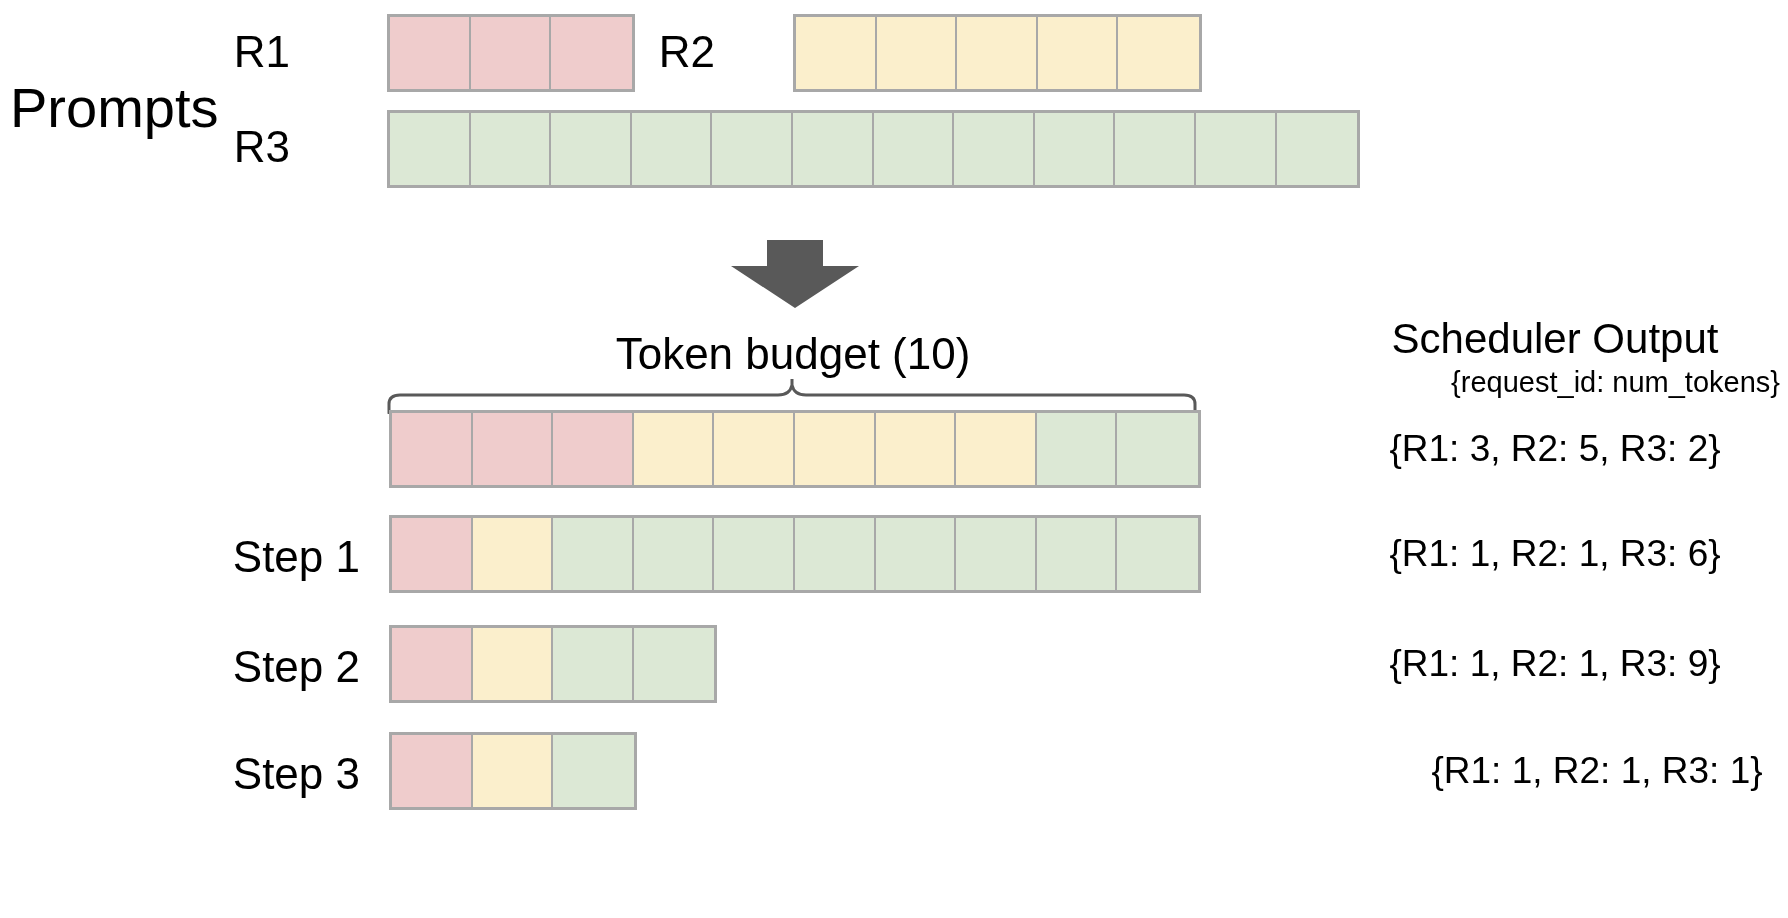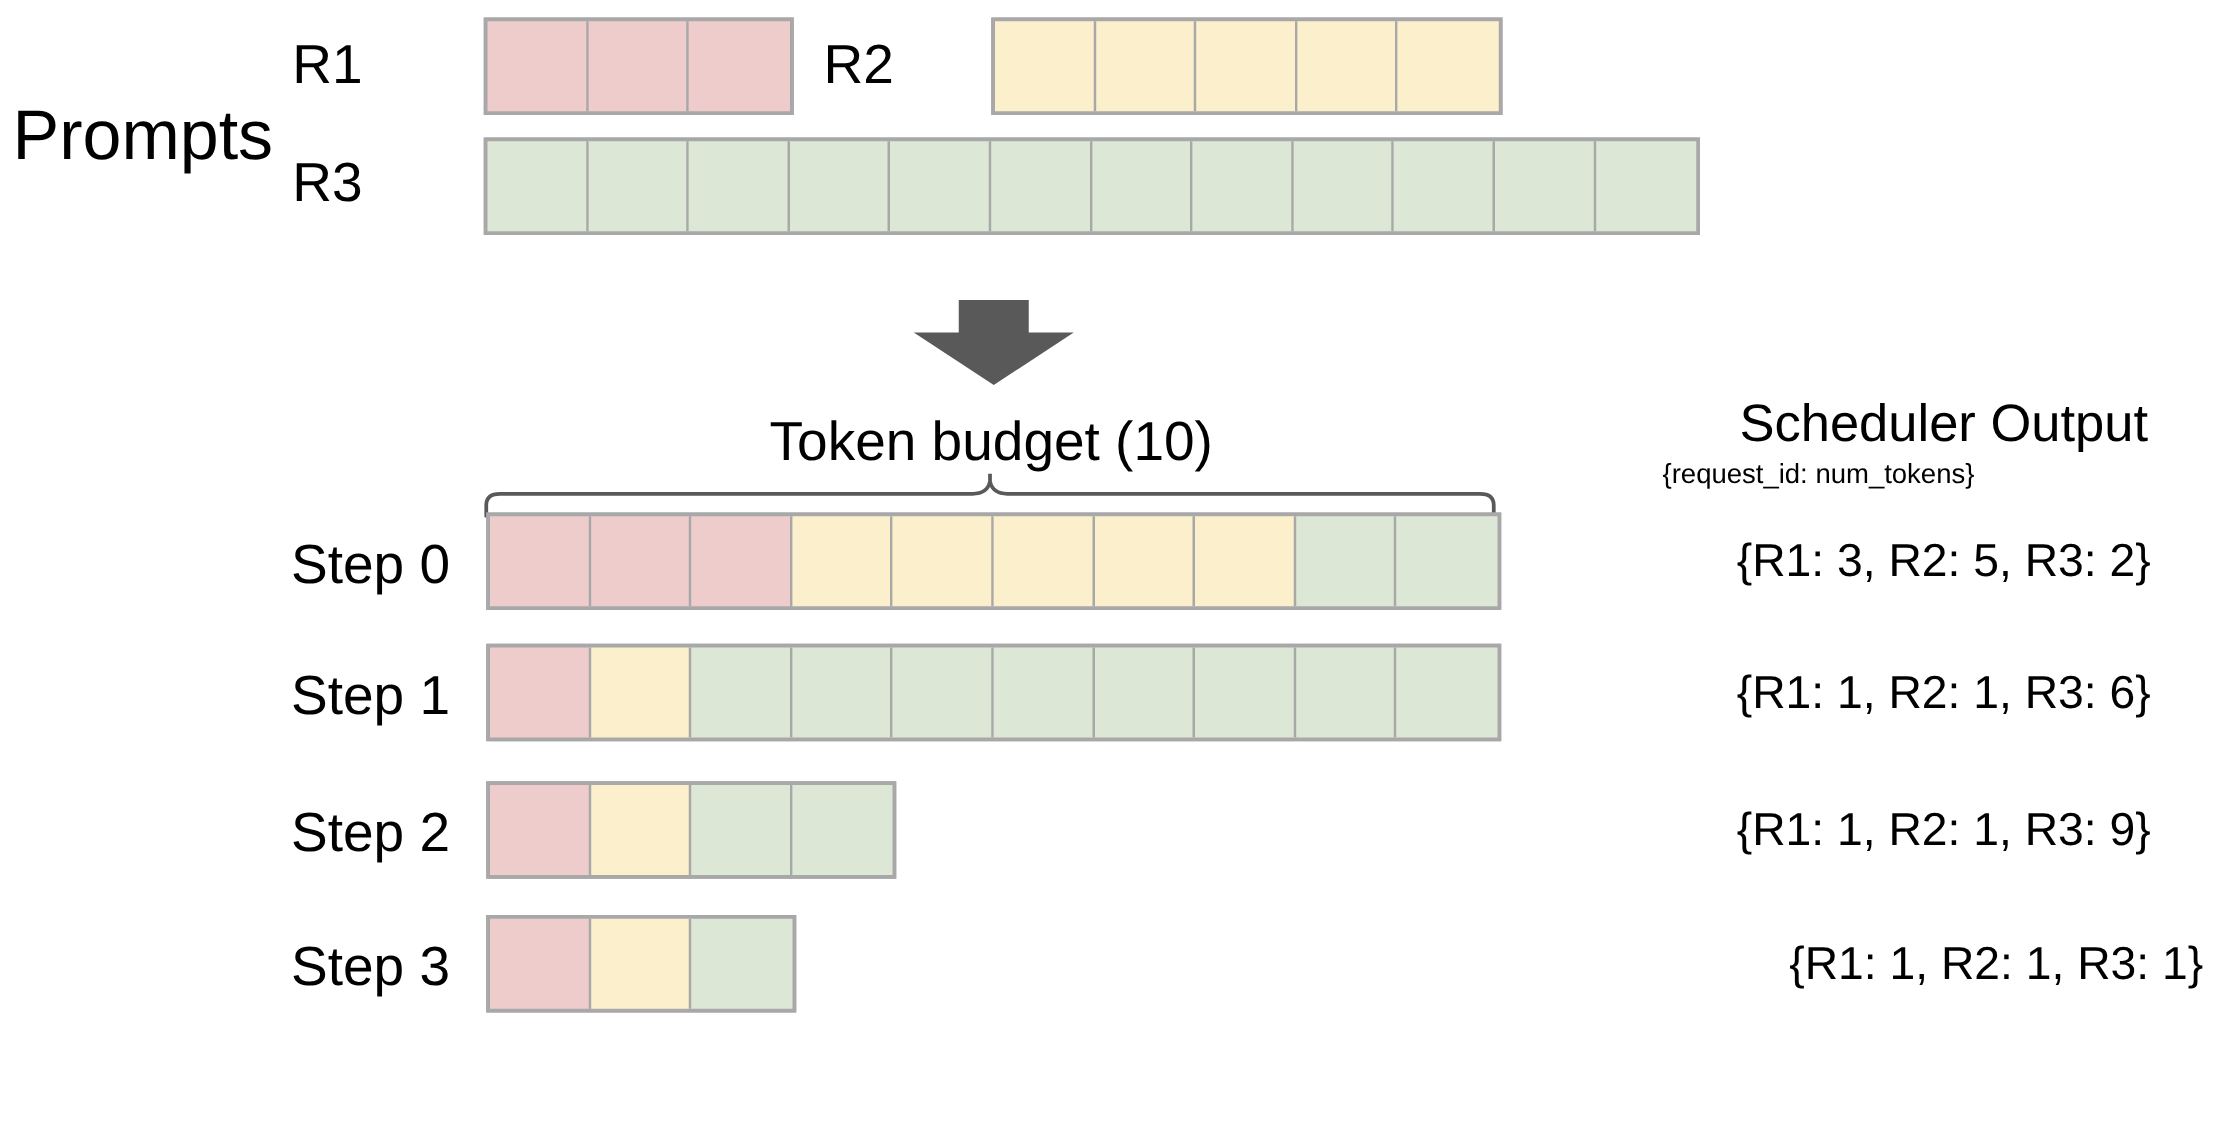--- a/index.html
+++ b/index.html
@@ -44,24 +44,24 @@
     white-space: nowrap;
     text-align: center;
   }
   .title-sched {
     font-size: 42px;
     line-height: 1;
     white-space: nowrap;
     text-align: center;
   }
   .subtitle-sched {
-    font-size: 22px;
+    font-size: 29px;
     line-height: 1;
     white-space: nowrap;
-    text-align: left;
+    text-align: right;
   }
   .out-row {
     font-size: 37px;
     line-height: 1;
     white-space: nowrap;
     text-align: center;
   }
 
   
   .strip {
@@ -137,21 +137,20 @@
   <div class="brace-wrap" style="left:386px; top:378px; width:812px; height:36px;">
     <svg width="812" height="36" viewBox="0 0 812 36" preserveAspectRatio="none" xmlns="http://www.w3.org/2000/svg">
       <path d="M 3 35 L 3 26 Q 3 17 14 17 L 392 17 Q 404 17 406 7 L 406 1
                L 406 7 Q 408 17 420 17 L 798 17 Q 809 17 809 26 L 809 35" fill="none" stroke="#595959" stroke-width="3" stroke-linecap="round"></path>
     </svg>
   </div>
 
   <div class="abs title-sched" style="left:1330px; top:318px; width:450px;">Scheduler Output</div>
   <div class="abs subtitle-sched" style="left:1330px; top:368px; width:450px;">{request_id: num_tokens}</div>
 
-  <div class="abs label-step" style="left:170px; top:430px; width:190px;">Step 0</div>
   <div class="strip" id="step-strip-0" style="left: 389px; top: 410px; height: 78px; width: 812px;">
       <div class="cell" style="width: 80.6px; background: rgb(239, 204, 204);"></div>
       <div class="cell" style="width: 80.6px; background: rgb(239, 204, 204);"></div>
       <div class="cell" style="width: 80.6px; background: rgb(239, 204, 204);"></div>
       <div class="cell" style="width: 80.6px; background: rgb(251, 239, 204);"></div>
       <div class="cell" style="width: 80.6px; background: rgb(251, 239, 204);"></div>
       <div class="cell" style="width: 80.6px; background: rgb(251, 239, 204);"></div>
       <div class="cell" style="width: 80.6px; background: rgb(251, 239, 204);"></div>
       <div class="cell" style="width: 80.6px; background: rgb(251, 239, 204);"></div>
       <div class="cell" style="width: 80.6px; background: rgb(220, 232, 213);"></div>

